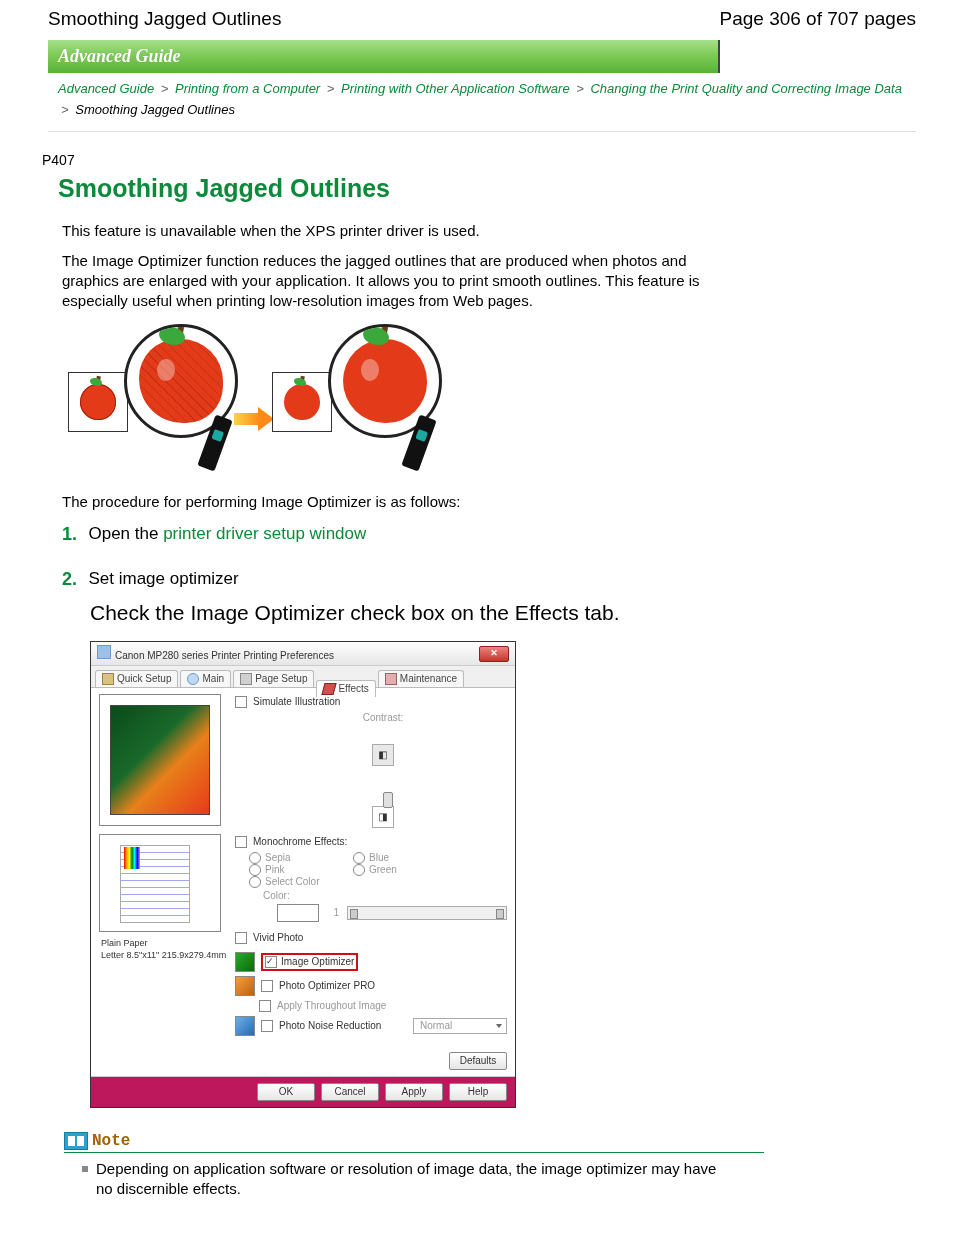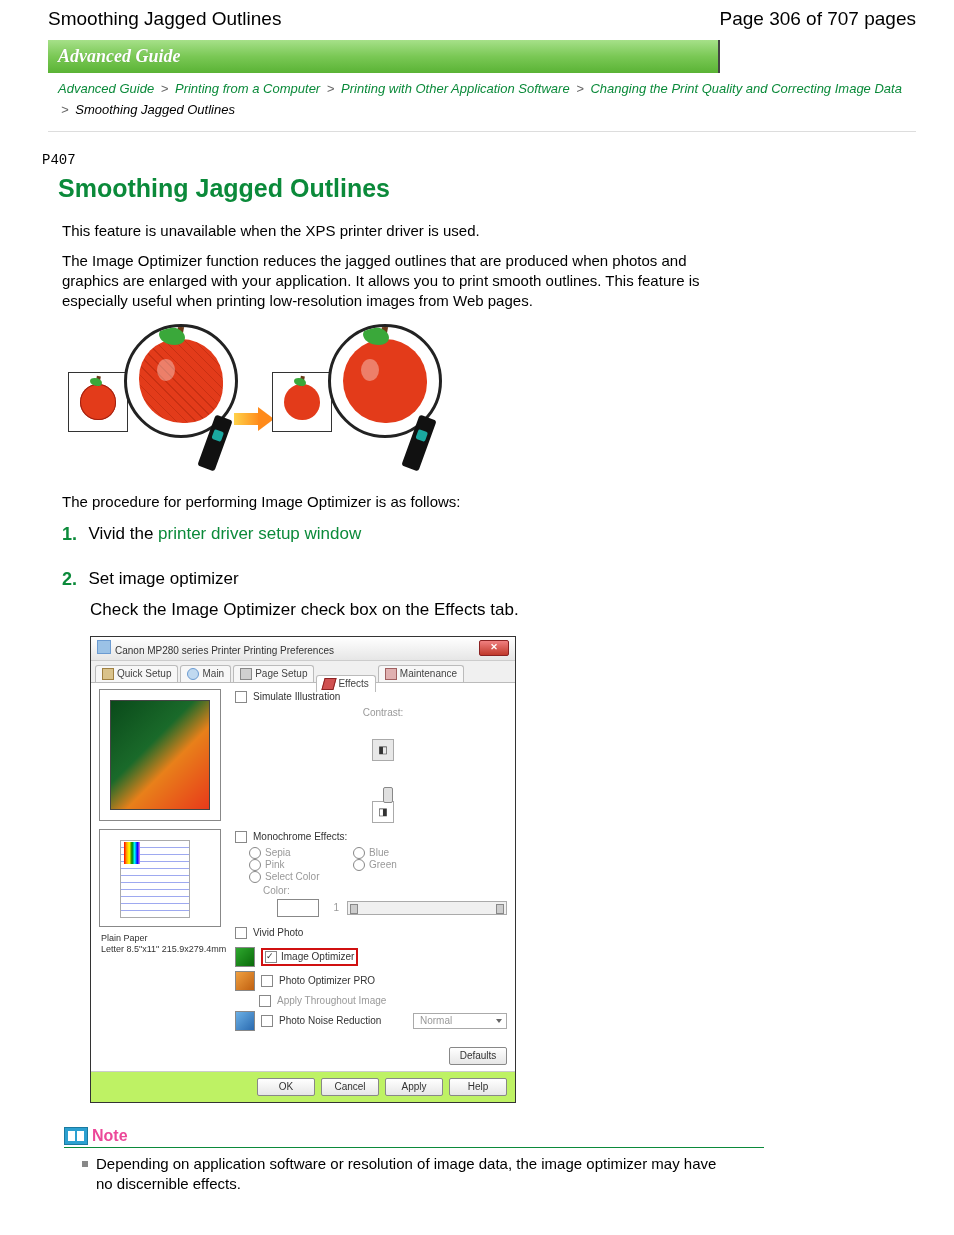--- a/index.html
+++ b/index.html
@@ -38,21 +38,20 @@
     padding: 6px 10px 10px 10px;
     line-height: 1.6;
     border-bottom: 1px solid #ddd;
     font-style: italic;
   }
   .crumbs .sep { color: #666; margin: 0 3px; }
   .link { color: #0b8a3a; text-decoration: none; }
   .code-id {
     font-size: 14px;
     margin: 20px 0 6px -6px;
-    font-family: Liberation Mono, monospace;
   }
   h1.page-h1 {
     color: #0b8a3a;
     font-size: 25px;
     margin: 4px 0 18px 10px;
     font-weight: bold;
   }
   .body-p {
     font-size: 15px;
     margin: 0 0 10px 14px;
@@ -68,21 +67,21 @@
     font-size: 18px;
     display: inline-block;
     width: 22px;
     vertical-align: top;
   }
   .step-title {
     font-size: 17px;
     display: inline;
   }
   .step-body {
-    font-size: 17px;
+    font-size: 21px;
     margin: 8px 0 0 28px;
     max-width: 640px;
     line-height: 1.4;
   }
 
   
   .win {
     width: 424px;
     border: 1px solid #333;
     margin: 14px 0 0 28px;
@@ -198,21 +197,21 @@
 
   .feat-row { display:flex; align-items:center; gap:6px; margin:4px 0; }
   .feat-ico { width:18px; height:18px; border:1px solid #888; display:inline-block; flex-shrink:0; }
   .feat-ico.green { background:linear-gradient(135deg,#2ea82e,#0a6a0a); }
   .feat-ico.orange { background:linear-gradient(135deg,#f0a040,#c06010); }
   .feat-ico.blue { background:linear-gradient(135deg,#6bb0e6,#2a6ab0); }
   .hl { border:2px solid #d01010; padding:1px 2px; display:inline-flex; gap:4px; }
   .dropdown { border:1px solid #aaa; background:#fff; padding:1px 16px 1px 6px; min-width:70px; position:relative; display:inline-block; }
   .dropdown::after { content:""; position:absolute; right:4px; top:5px; border-left:3px solid transparent; border-right:3px solid transparent; border-top:4px solid #666; }
 
-  .win-foot { border-top:1px solid #ccc; padding:6px 8px; display:flex; justify-content:flex-end; gap:6px; background:#bef264; }
+  .win-foot { border-top:1px solid #ccc; padding:6px 8px; display:flex; justify-content:flex-end; gap:6px; background:#be185d; }
   .defaults-row { padding:4px 8px 6px 8px; display:flex; justify-content:flex-end; background:#fff; }
   .btn { border:1px solid #888; background:linear-gradient(#fff,#e6e6e6); padding:2px 0; width:56px; text-align:center; border-radius:2px; font-size:10px; }
 
   
   .note-header {
     display:flex; align-items:center; gap:4px;
     border-bottom: 1px solid #0b8a3a;
     padding-bottom: 2px;
     margin: 4px 0 6px 16px;
     width: 700px;
@@ -221,21 +220,21 @@
     width:22px; height:16px;
     background:#2ca0d0;
     border:1px solid #1a7aa0;
     position:relative;
   }
   .note-icon::before, .note-icon::after {
     content:""; position:absolute; background:#fff;
   }
   .note-icon::before { left:3px; top:3px; width:7px; height:10px; }
   .note-icon::after  { left:12px; top:3px; width:7px; height:10px; }
-  .note-title { color:#ec4899; font-weight:bold; font-size:16px; }
+  .note-title { color:#a16207; font-weight:bold; font-size:16px;font-family:Liberation Mono, monospace; }
   .note-list { margin: 0 0 0 34px; padding:0; list-style:none; max-width: 640px; }
   .note-list li { position:relative; padding-left:14px; font-size:15px; line-height:1.35; }
   .note-list li::before {
     content:""; position:absolute; left:0; top:7px; width:6px; height:6px; background:#888;
   }
 
   
   .apple-illus { display:flex; align-items:center; gap:0; }
   .panel { position:relative; width:180px; height:150px; }
   .panel .thumb {
@@ -349,21 +348,21 @@
     </div>
   </div>
 
   <p class="body-p">The procedure for performing Image Optimizer is as follows:</p>
 
   <div class="steps">
 
     <div class="step">
       <span class="step-num">1.</span>
       <span class="step-title">
-        <span>Vivid the </span><span class="link">printer driver setup window</span>
+        <span>Open the </span><span class="link">printer driver setup window</span>
       </span>
     </div>
 
     <div class="step">
       <span class="step-num">2.</span>
       <span class="step-title">Set image optimizer</span>
       <div class="step-body">Check the Image Optimizer check box on the Effects tab.</div>
 
       
       <div class="win">

